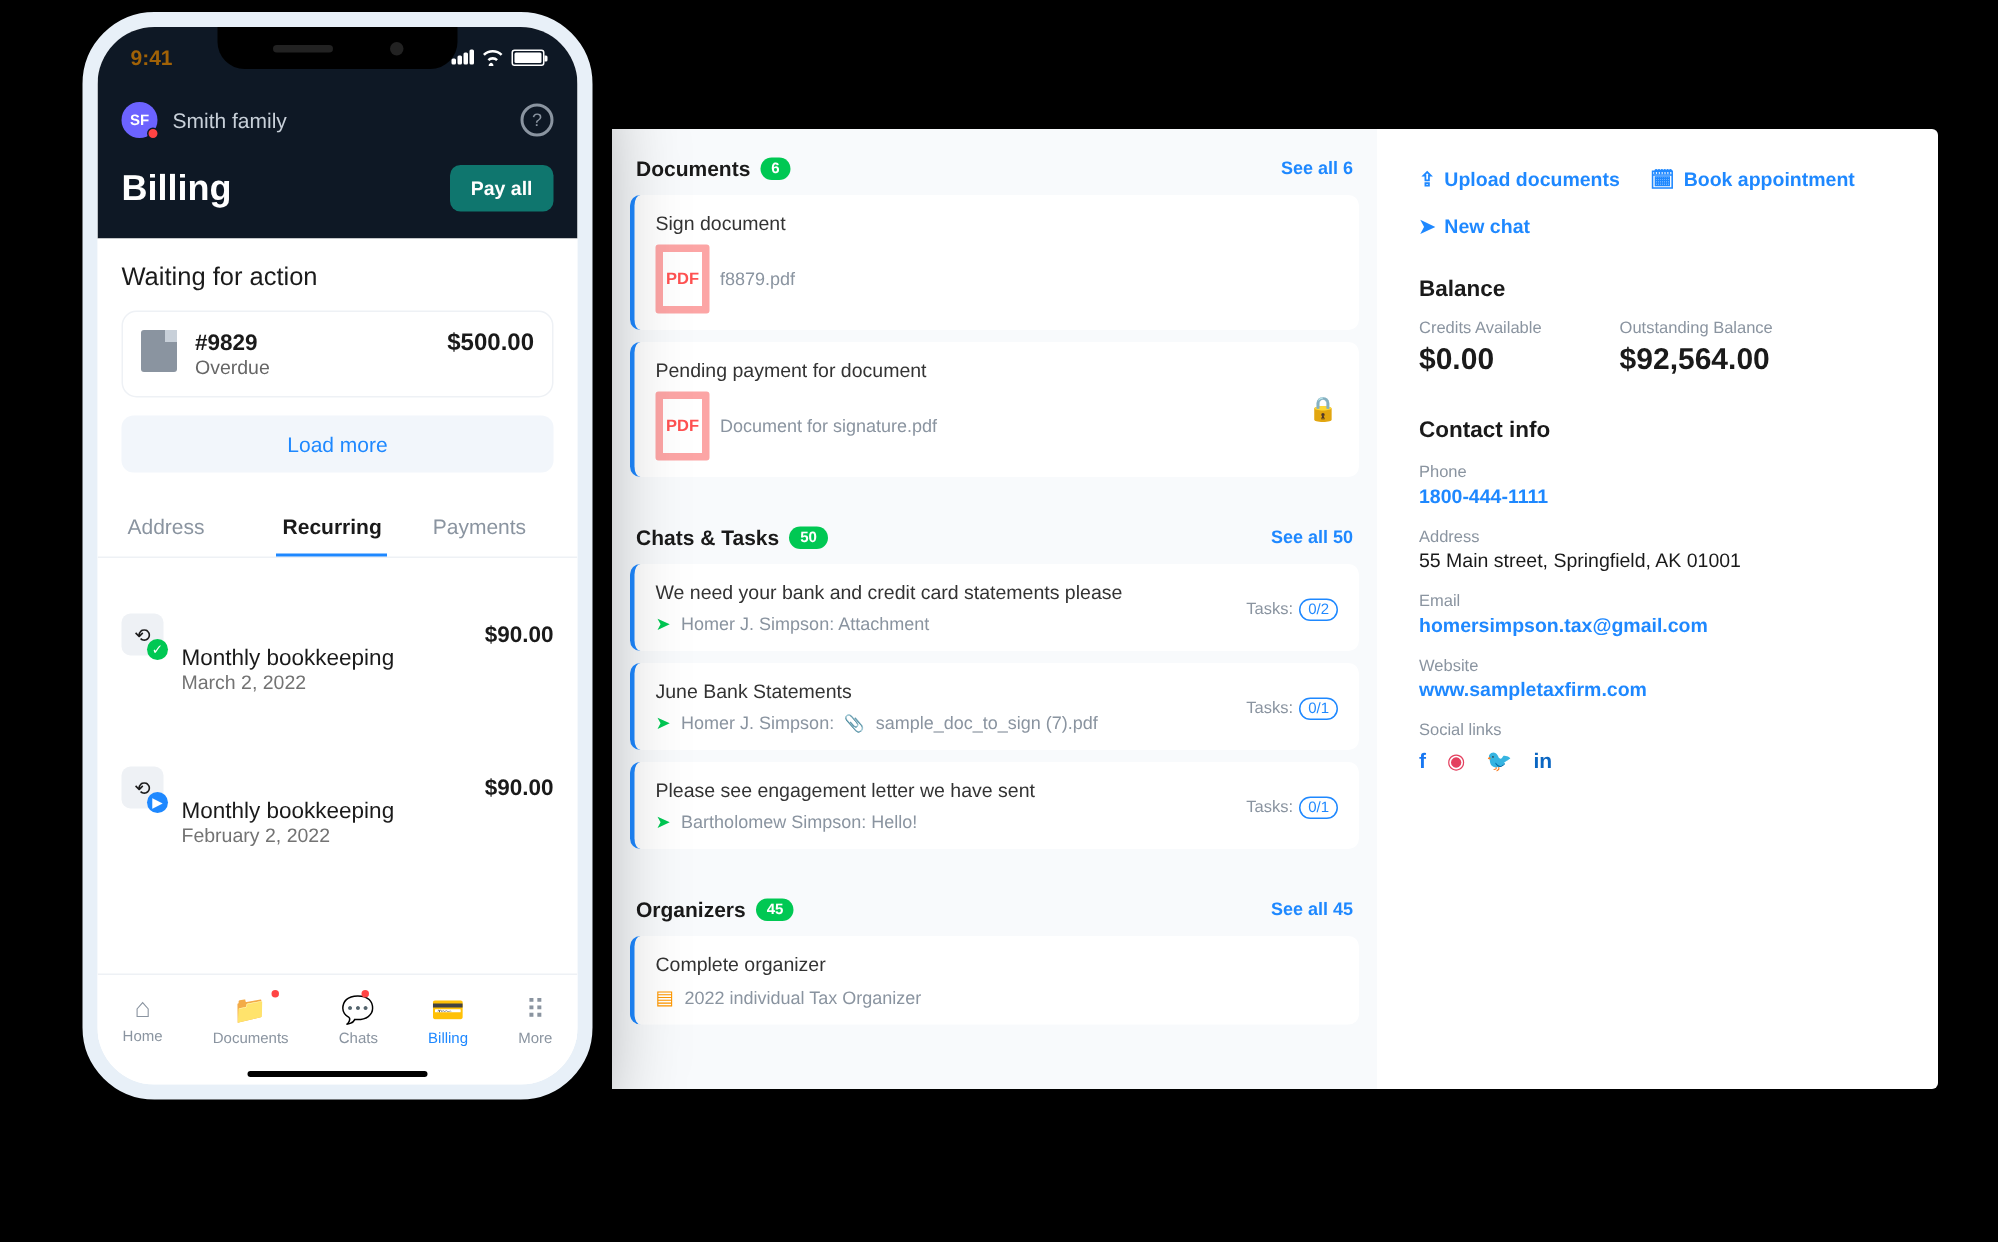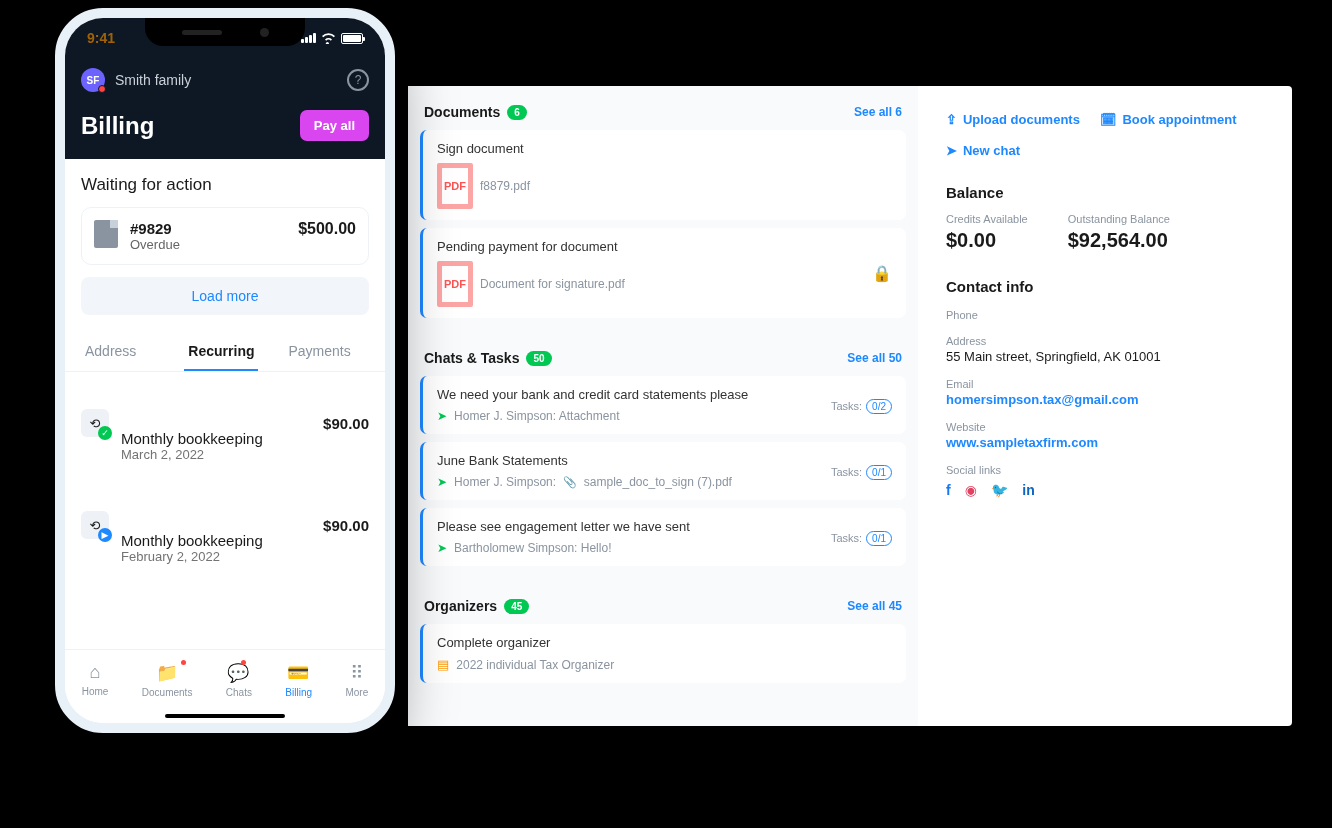--- a/index.html
+++ b/index.html
@@ -19,21 +19,21 @@
 .battery-fill{position:absolute; top:1px; left:1px; right:1px; bottom:1px; background:#fff; border-radius:1px;}
 
 .phone-header{background:#0e1825; color:#fff; padding:10px 16px 18px;}
 .user-row{display:flex; align-items:center; gap:10px;}
 .avatar{width:24px; height:24px; background:#6c63ff; border-radius:50%; display:flex; align-items:center; justify-content:center; font-size:10px; font-weight:600; position:relative;}
 .avatar .dot{position:absolute; bottom:-1px; right:-1px; width:8px; height:8px; background:#ff4444; border-radius:50%; border:1px solid #0e1825;}
 .user-name{flex:1; font-size:14px; color:#c8d0d9;}
 .help{width:22px; height:22px; border:2px solid #8a94a0; border-radius:50%; display:flex; align-items:center; justify-content:center; font-size:12px; color:#8a94a0;}
 .title-row{display:flex; justify-content:space-between; align-items:center; margin-top:18px;}
 .page-title{font-size:24px; font-weight:700;}
-.payall{background:#d946ef; color:#fff; border:none; padding:8px 14px; border-radius:7px; font-size:13px; font-weight:600; cursor:pointer;}
+.payall{background:#0f766e; color:#fff; border:none; padding:8px 14px; border-radius:7px; font-size:13px; font-weight:600; cursor:pointer;}
 
 .phone-body{background:#fff; height:calc(100% - 170px); overflow:hidden;}
 .sect-title{font-size:17px; font-weight:400; padding:16px 16px 12px;}
 .card{margin:0 16px; border:1px solid #eef1f5; border-radius:10px; padding:12px;}
 .inv-row{display:flex; align-items:flex-start; gap:12px;}
 .file-ico{width:24px; height:28px; background:linear-gradient(135deg,#8a94a0 0% 50%, transparent 50%), #8a94a0; background-size: 8px 8px, auto; border-radius:2px; position:relative;}
 .file-ico:before{content:''; position:absolute; top:0; right:0; width:8px; height:8px; background:#c8d0d9;}
 .inv-details{flex:1;}
 .inv-number{font-size:15px; font-weight:600;}
 .inv-status{font-size:13px; color:#666;}
@@ -79,21 +79,21 @@
 .send-ico{color:#00c853;}
 .attach-ico{color:#8a94a0; font-size:11px;}
 .tasks-lbl{font-size:11px; color:#8a94a0;}
 .tasks-badge{border:1px solid #1e88ff; color:#1e88ff; font-size:10px; padding:1px 5px; border-radius:8px; margin-left:4px;}
 .org-ico{color:#ff9800; font-size:13px;}
 
 .right-col{flex:1; padding:26px 28px; font-size:13px;}
 .actions{display:flex; flex-wrap:wrap; gap:16px 20px; color:#1e88ff; font-weight:600; font-size:13px;}
 .action{display:flex; align-items:center; gap:6px; cursor:pointer;}
 .right-sec-title{font-size:15px; font-weight:700; margin:26px 0 12px;}
-.bal-row{display:flex; gap:40px;}
+.bal-row{display:flex; gap:52px;}
 .bal-block{display:flex; flex-direction:column; gap:4px;}
 .bal-label{font-size:11px; color:#8a94a0;}
 .bal-val{font-size:20px; font-weight:700;}
 .info-label{font-size:11px; color:#8a94a0; margin-top:14px;}
 .info-link{color:#1e88ff; font-weight:600; font-size:13px; margin-top:2px; cursor:pointer;}
 .info-text{font-size:13px; margin-top:2px;}
 .socials{display:flex; gap:14px; margin-top:6px; font-size:14px;}
 .soc{cursor:pointer;}
 .soc.fb{color:#1877f2; font-weight:800;}
 .soc.ig{color:#e4405f;}
@@ -325,20 +325,21 @@
         <span class="bal-val">$0.00</span>
       </div>
       <div class="bal-block">
         <span class="bal-label">Outstanding Balance</span>
         <span class="bal-val">$92,564.00</span>
       </div>
     </div>
 
     <div class="right-sec-title">Contact info</div>
     <div class="info-label">Phone</div>
+    <div class="info-link">1800-444-1111</div>
     <div class="info-label">Address</div>
     <div class="info-text">55 Main street, Springfield, AK 01001</div>
     <div class="info-label">Email</div>
     <div class="info-link">homersimpson.tax@gmail.com</div>
     <div class="info-label">Website</div>
     <div class="info-link">www.sampletaxfirm.com</div>
     <div class="info-label">Social links</div>
     <div class="socials">
       <span class="soc fb">f</span>
       <span class="soc ig">◉</span>

